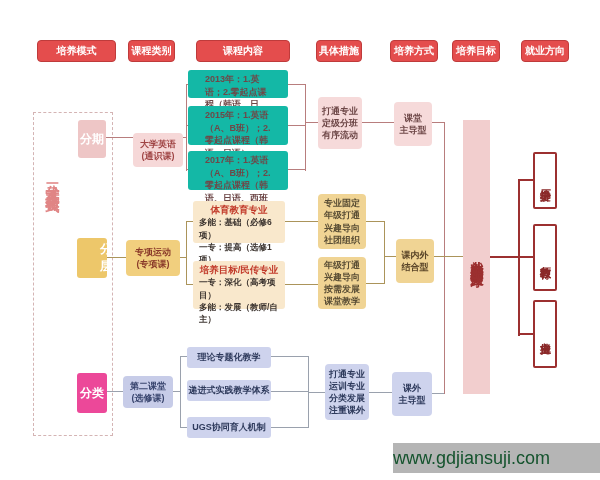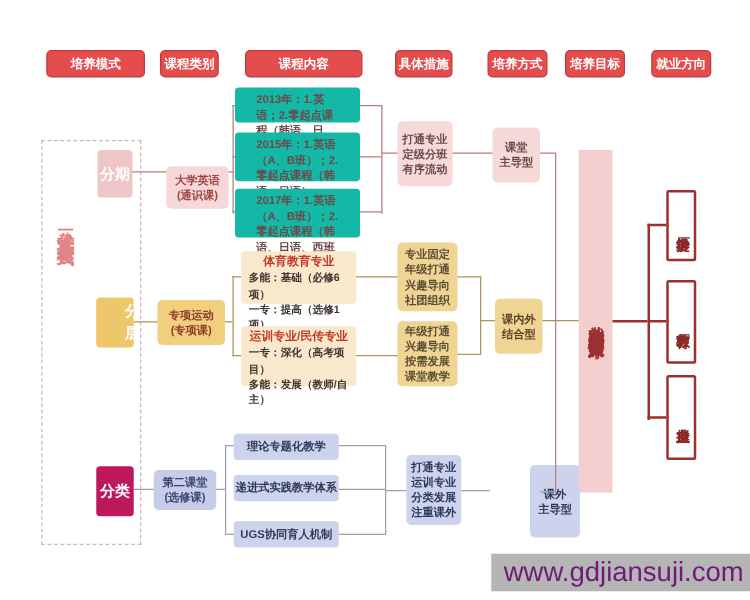--- a/index.html
+++ b/index.html
@@ -2,22 +2,22 @@
 <html><head>
 <meta charset="utf-8">
 <style>
   html,body{margin:0;padding:0;background:#fff;}
   #canvas{position:relative;width:600px;height:480px;background:#ffffff;overflow:hidden;
           font-family:"Liberation Sans","DejaVu Sans",sans-serif;}
   .abs{position:absolute;box-sizing:border-box;}
   
   .wm-top{left:10px;top:12px;width:143px;height:25px;background:#a6a6a6;color:#474747;
           font-size:17px;line-height:25px;padding-left:7px;letter-spacing:1px;}
-  .wm-bottom{left:393px;top:443px;width:207px;height:30px;background:#b5b5b5;color:#701a75;
-          font-size:22px;line-height:30px;padding-left:10px;}
+  .wm-bottom{left:393px;top:443px;width:207px;height:30px;background:#b5b5b5;color:#14532d;
+          font-size:18px;line-height:30px;}
   
   .hbtn{top:40px;height:22px;background:#e44d4d;border:1px solid #bf3b3b;border-radius:4px;
         color:#fff;font-weight:bold;font-size:10px;display:flex;align-items:center;justify-content:center;}
   
   .dash{left:33px;top:112px;width:80px;height:324px;border:1px dashed #d4b4b4;}
   .vtext{writing-mode:vertical-rl;text-orientation:upright;}
   .main-title{left:44px;top:172px;height:172px;color:#e08585;font-weight:bold;font-size:14px;
         letter-spacing:2px;}
   .stage{border-radius:3px;color:#fff;font-weight:bold;font-size:12px;
         display:flex;align-items:center;justify-content:center;}
@@ -62,21 +62,21 @@
   <div class="abs hbtn" style="left:316px;width:46px;">具体措施</div>
   <div class="abs hbtn" style="left:390px;width:48px;">培养方式</div>
   <div class="abs hbtn" style="left:452px;width:48px;">培养目标</div>
   <div class="abs hbtn" style="left:521px;width:48px;">就业方向</div>
 
   <div class="abs dash"></div>
   <div class="abs vtext main-title">三分式人才培养模式</div>
 
   <div class="abs stage" style="left:78px;top:120px;width:28px;height:38px;background:#eec6c6;">分期</div>
   <div class="abs stage" style="left:77px;top:238px;width:30px;height:40px;background:#edc76a;padding-left:28px;">分层</div>
-  <div class="abs stage" style="left:77px;top:373px;width:30px;height:40px;background:#be185d;">分类</div>
+  <div class="abs stage" style="left:77px;top:373px;width:30px;height:40px;background:#ec4899;">分类</div>
 
   <div class="abs cbox pinkcat fs9" style="left:133px;top:121px;width:50px;height:34px;margin-top:12px;">
     <span>大学英语</span>
     <span>(通识课)</span>
   </div>
   <div class="abs course" style="left:188px;top:70px;width:100px;height:28px;">2013年：1.英语；2.零起点课程（韩语、日语、俄语）</div>
   <div class="abs course" style="left:188px;top:106px;width:100px;height:39px;">2015年：1.英语（A、B班）；2.零起点课程（韩语、日语）</div>
   <div class="abs course" style="left:188px;top:151px;width:100px;height:39px;">2017年：1.英语（A、B班）；2.零起点课程（韩语、日语、西班牙语）</div>
   <div class="abs cbox pink fs9" style="left:318px;top:97px;width:44px;height:52px;">
     <span>打通专业</span>
@@ -91,21 +91,21 @@
   <div class="abs cbox goldcat fs9" style="left:126px;top:240px;width:54px;height:36px;">
     <span>专项运动</span>
     <span>(专项课)</span>
   </div>
   <div class="abs major" style="left:193px;top:201px;width:92px;height:42px;">
     <div class="mt">体育教育专业</div>
     <div class="ml">多能：基础（必修6项）</div>
     <div class="ml">一专：提高（选修1项）</div>
   </div>
   <div class="abs major" style="left:193px;top:261px;width:92px;height:48px;">
-    <div class="mt">运训专业/民传专业</div>
+    <div class="mt">培养目标/民传专业</div>
     <div class="ml">一专：深化（高考项目）</div>
     <div class="ml">多能：发展（教师/自主）</div>
   </div>
   <div class="abs cbox gold fs9" style="left:318px;top:194px;width:48px;height:55px;">
     <span>专业固定</span>
     <span>年级打通</span>
     <span>兴趣导向</span>
     <span>社团组织</span>
   </div>
   <div class="abs cbox gold fs9" style="left:318px;top:257px;width:48px;height:52px;">
@@ -125,21 +125,21 @@
     <span>(选修课)</span>
   </div>
   <div class="abs sys" style="left:187px;top:380px;width:84px;height:21px;">递进式实践教学体系</div>
   <div class="abs sys" style="left:187px;top:417px;width:84px;height:21px;">UGS协同育人机制</div>
   <div class="abs cbox blue fs9" style="left:325px;top:364px;width:44px;height:56px;">
     <span>打通专业</span>
     <span>运训专业</span>
     <span>分类发展</span>
     <span>注重课外</span>
   </div>
-  <div class="abs cbox blue fs9" style="left:392px;top:372px;width:40px;height:58px;margin-left:32px;">
+  <div class="abs cbox blue fs9" style="left:392px;top:372px;width:40px;height:44px;">
     <span>课外</span>
     <span>主导型</span>
   </div>
 
   <div class="abs goal-bar">
     <span class="vtext">就业能力和发展潜力的创新性人才</span>
   </div>
   <div class="abs outcome" style="left:533px;top:152px;height:57px;">
     <span class="vtext">学历提升</span>
   </div>

